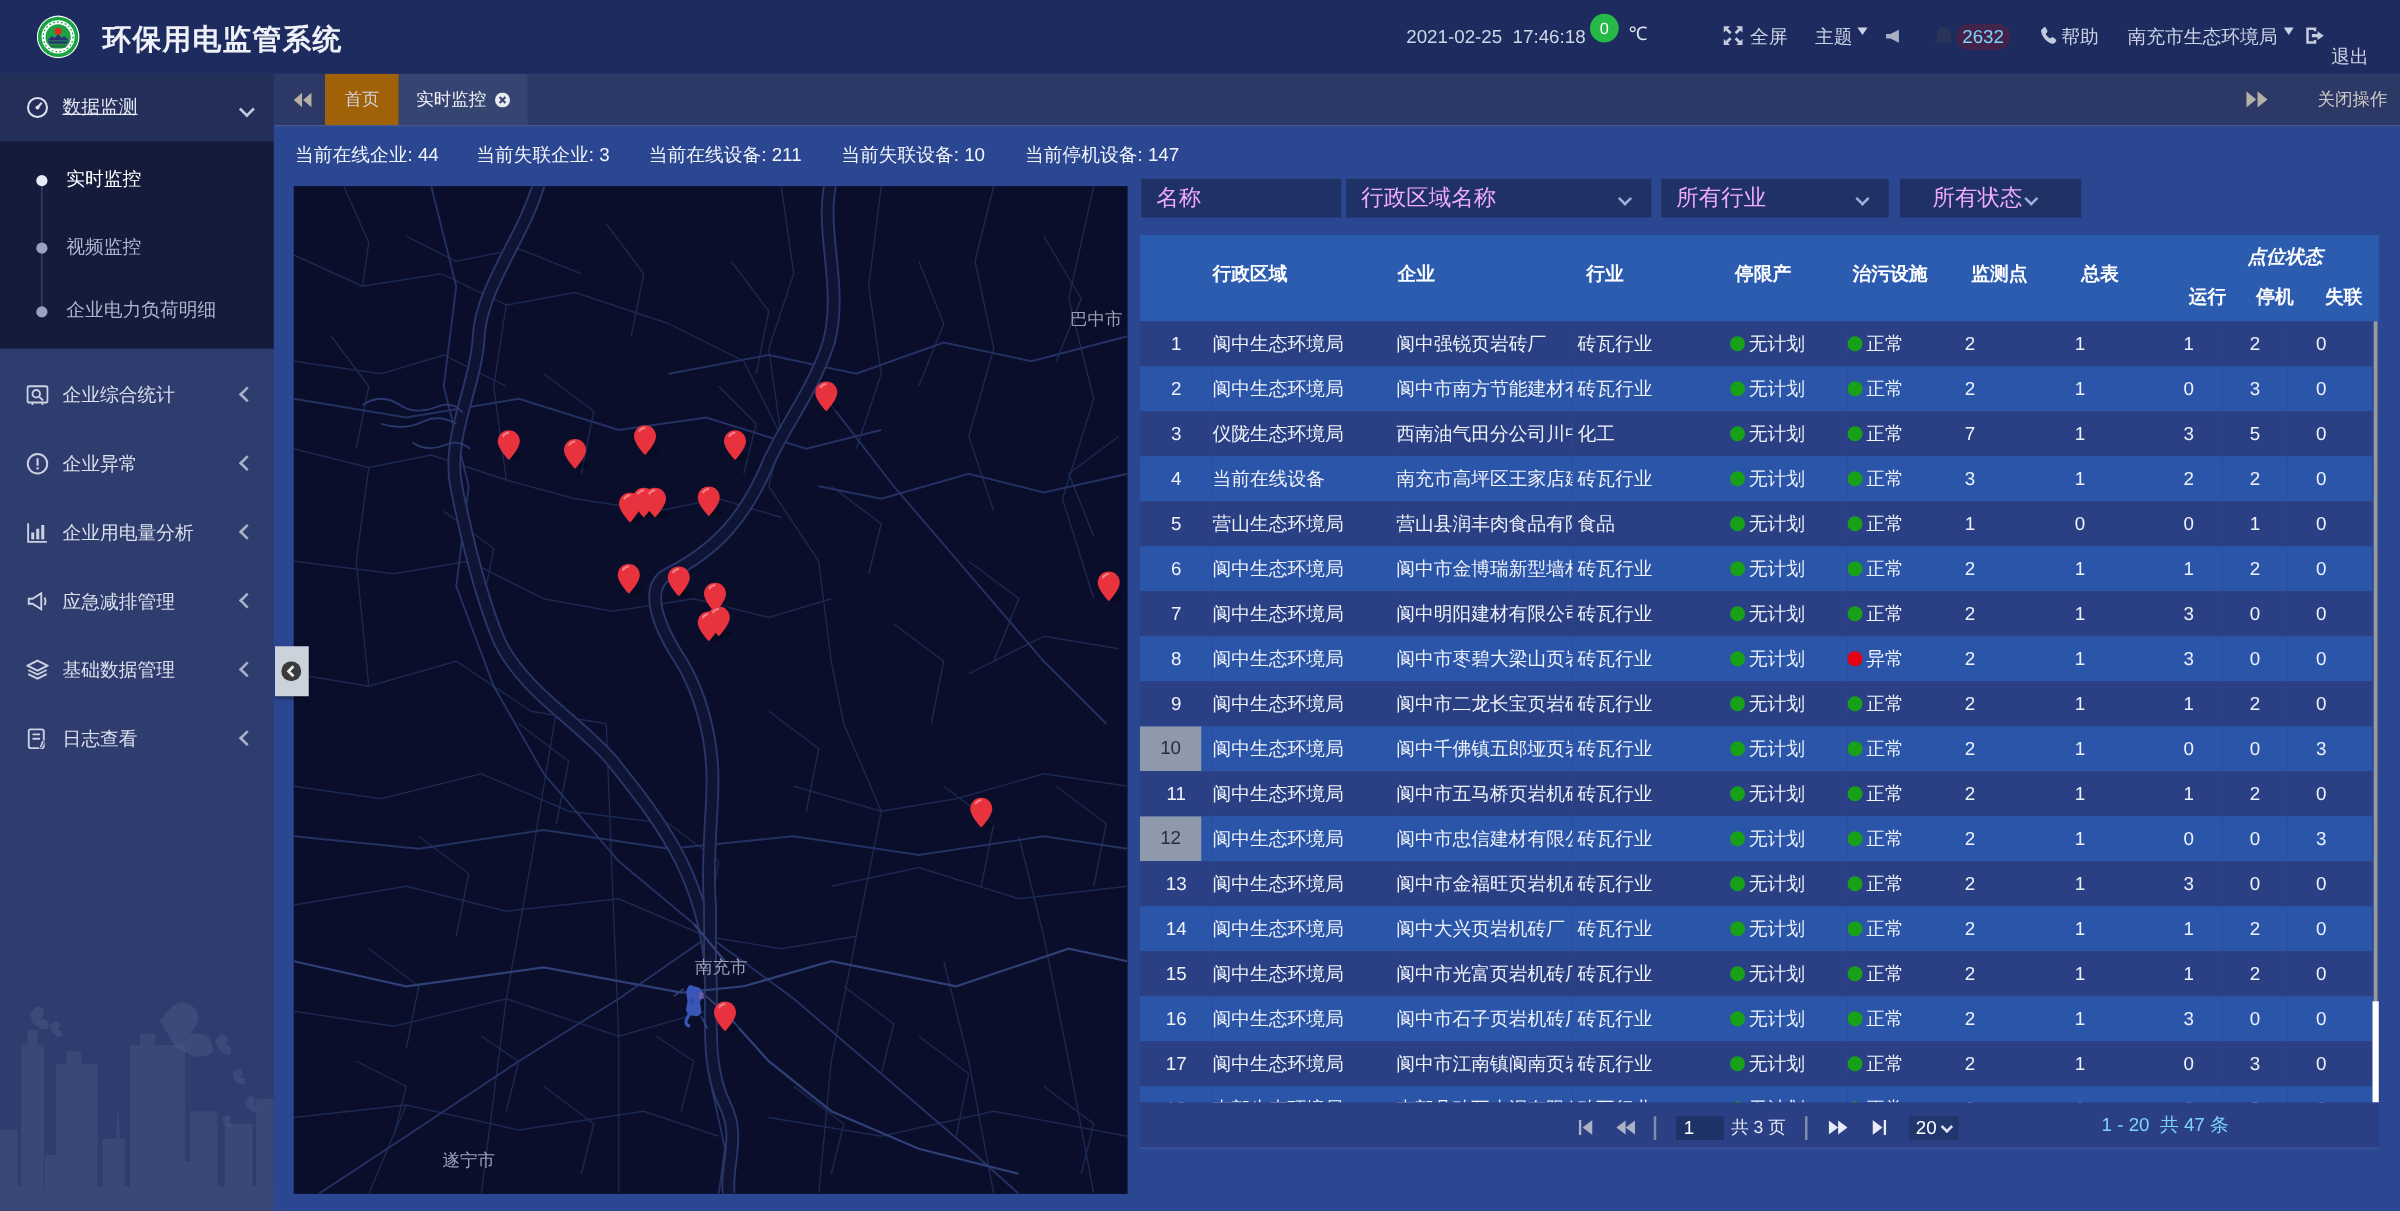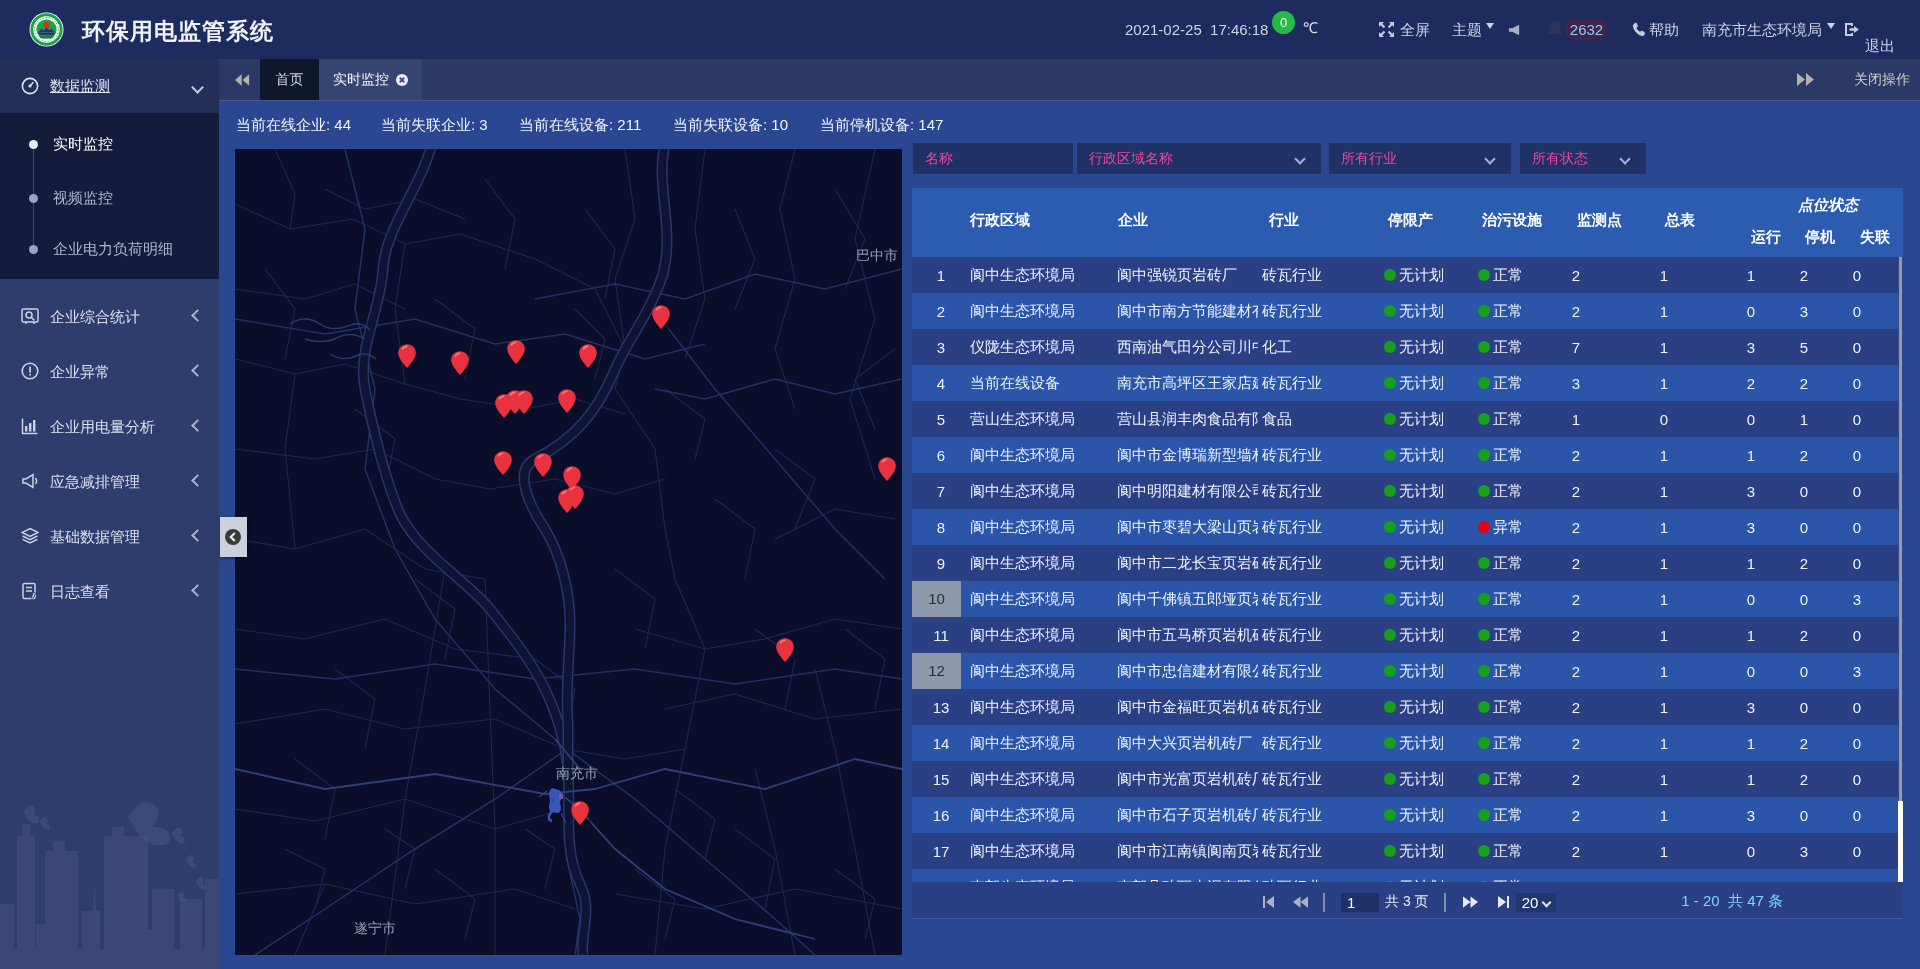--- a/index.html
+++ b/index.html
@@ -27,32 +27,32 @@
 .sb .subitem.act{color:#ffffff;}
 .sb .subitem.act .dot{background:#e8ecf6;}
 .menuitem{position:relative;height:55px;line-height:55px;font-size:15px;color:#dbe0ee;}
 .menuitem .txt{margin-left:50px;}
 .micon{position:absolute;left:21px;top:18px;width:18px;height:18px;}
 .chevL{position:absolute;right:17px;top:22px;width:9px;height:9px;border-left:2px solid #aab2ca;border-bottom:2px solid #aab2ca;transform:rotate(45deg);}
 .chevD{position:absolute;right:17px;top:20px;width:9px;height:9px;border-left:2px solid #c3cade;border-bottom:2px solid #c3cade;transform:rotate(-45deg);}
 
 .tabs{position:absolute;left:219px;top:59px;width:1701px;height:41px;background:#2c3966;}
 .tabs .back{position:absolute;left:0;top:0;width:41px;height:41px;}
-.tabs .tab1{position:absolute;left:41px;top:0;width:59px;height:41px;background:#0f172a;color:#cfd4e4;font-size:14px;text-align:center;line-height:41px;}
+.tabs .tab1{position:absolute;left:41px;top:0;width:59px;height:41px;background:#a16207;color:#cfd4e4;font-size:14px;text-align:center;line-height:41px;}
 .tabs .tab2{position:absolute;left:100px;top:0;width:103px;height:41px;background:#364471;color:#f2f4fa;font-size:14px;line-height:41px;padding-left:14px;}
 
 .tabs .ops{position:absolute;right:10px;top:0;height:41px;line-height:41px;color:#cfccc4;font-size:14px;}
 
 .ct{position:absolute;left:219px;top:100px;width:1701px;height:869px;background:#2c4791;border-top:1px solid #46588d;}
 .stats{position:absolute;left:0;top:0;width:1400px;height:48px;line-height:48px;color:#f2f5fb;font-size:15px;}
 .stats span{position:absolute;top:0;}
 .map{position:absolute;left:16px;top:48px;width:667px;height:806px;background:#090d2a;overflow:hidden;}
 .toggle{position:absolute;left:1px;top:416px;width:27px;height:40px;background:#ccd2dc;z-index:3;box-shadow:0 1px 3px rgba(0,0,0,.5);}
 
-.fin{position:absolute;top:42px;height:31px;background:#203165;color:#ec4899;font-size:14px;line-height:31px;}
+.fin{position:absolute;top:42px;height:31px;background:#203165;color:#f0abfc;font-size:18px;line-height:31px;}
 .fin .ph{margin-left:12px;}
 .fcar{position:absolute;top:12px;width:8px;height:8px;border-left:2px solid #9fb0d8;border-bottom:2px solid #9fb0d8;transform:rotate(-45deg);}
 
 .thead{position:absolute;left:693px;top:87px;width:991px;height:69px;background:#2b5cb0;color:#fff;}
 .thead span{position:absolute;font-size:15px;font-weight:bold;}
 .tbody{position:absolute;left:693px;top:156px;width:986px;height:625px;overflow:hidden;}
 table.grid{border-collapse:collapse;table-layout:fixed;width:986px;}
 table.grid td{height:36px;padding:0;font-size:15px;color:#eef2fa;vertical-align:middle;white-space:nowrap;overflow:hidden;}
 tr.rd{background:#2b4084;}
 tr.rl{background:#2b55a8;}
@@ -424,21 +424,21 @@
     </div>
   <div class="toggle">
       <svg width="16" height="16" viewBox="0 0 16 16" style="position:absolute;left:5px;top:12px;">
         <circle cx="8" cy="8" r="8" fill="#3a3a3a"></circle>
         <path d="M9.8 4 L5.8 8 L9.8 12" stroke="#e8eaee" stroke-width="2.2" fill="none"></path>
       </svg>
     </div>
   <div class="fin" style="left:694px;width:160px;"><span class="ph">名称</span></div>
   <div class="fin" style="left:858px;width:244px;"><span class="ph">行政区域名称</span><span class="fcar" style="left:219px;"></span></div>
   <div class="fin" style="left:1110px;width:182px;"><span class="ph">所有行业</span><span class="fcar" style="left:157px;"></span></div>
-  <div class="fin" style="left:1301px;width:126px;"><span class="ph">所有状态</span><span class="fcar" style="left:101px;"></span></div>
+  <div class="fin" style="left:1301px;width:145px;padding-left:14px;"><span class="ph">所有状态</span><span class="fcar" style="left:101px;"></span></div>
   <div class="thead">
     <span style="left:58px;top:0;height:64px;line-height:64px;">行政区域</span>
     <span style="left:206px;top:0;height:64px;line-height:64px;">企业</span>
     <span style="left:357px;top:0;height:64px;line-height:64px;">行业</span>
     <span style="left:476px;top:0;height:64px;line-height:64px;">停限产</span>
     <span style="left:570px;top:0;height:64px;line-height:64px;">治污设施</span>
     <span style="left:665px;top:0;height:64px;line-height:64px;">监测点</span>
     <span style="left:753px;top:0;height:64px;line-height:64px;">总表</span>
     <span style="left:886px;top:8px;font-style:italic;">点位状态</span>
     <span style="left:839px;top:40px;">运行</span>
@@ -727,16 +727,16 @@
     </div>
   <div class="pager">
     <div class="mid"><svg class="pgico" width="11" height="12" viewBox="0 0 11 12">
           <path d="M0 0 h2 v12 h-2 Z M11 0 L3 6 L11 12 Z" fill="#aab2c4"></path>
         </svg><svg class="pgico" width="15" height="12" viewBox="0 0 16 12" style="margin-left:19px;">
           <path d="M8 0 L0 6 L8 12 Z M16 0 L8 6 L16 12 Z" fill="#aab2c4"></path>
         </svg><span style="display:inline-block;width:2px;height:19px;background:#7f8cb0;vertical-align:middle;margin:0 16px 0 15px;"></span><span class="pgbox" style="width:38px;background:#1e3268;text-align:left;padding-left:6px;">1</span><span style="margin-left:6px;color:#e8ecf6;">共 3 页</span><span style="display:inline-block;width:2px;height:19px;background:#7f8cb0;vertical-align:middle;margin:0 17px 0 15px;"></span><svg class="pgico" width="15" height="12" viewBox="0 0 16 12">
           <path d="M0 0 L8 6 L0 12 Z M8 0 L16 6 L8 12 Z" fill="#e9ecf4"></path>
         </svg><svg class="pgico" width="11" height="12" viewBox="0 0 11 12" style="margin-left:20px;">
           <path d="M0 0 L8 6 L0 12 Z M9 0 h2 v12 h-2 Z" fill="#e9ecf4"></path>
-        </svg><span class="pgbox" style="width:40px;margin-left:7px;background:#22366e;">20 <span style="display:inline-block;width:7px;height:7px;border-left:2px solid #dde3f0;border-bottom:2px solid #dde3f0;transform:rotate(-45deg);vertical-align:2px;margin-left:0px;"></span></span></div>
+        </svg><span class="pgbox" style="width:40px;margin-left:18px;background:#22366e;">20 <span style="display:inline-block;width:7px;height:7px;border-left:2px solid #dde3f0;border-bottom:2px solid #dde3f0;transform:rotate(-45deg);vertical-align:2px;margin-left:0px;"></span></span></div>
     <div class="rt">1 - 20&nbsp;&nbsp;共 47 条</div>
   </div>
 </div>
 
 </body></html>

